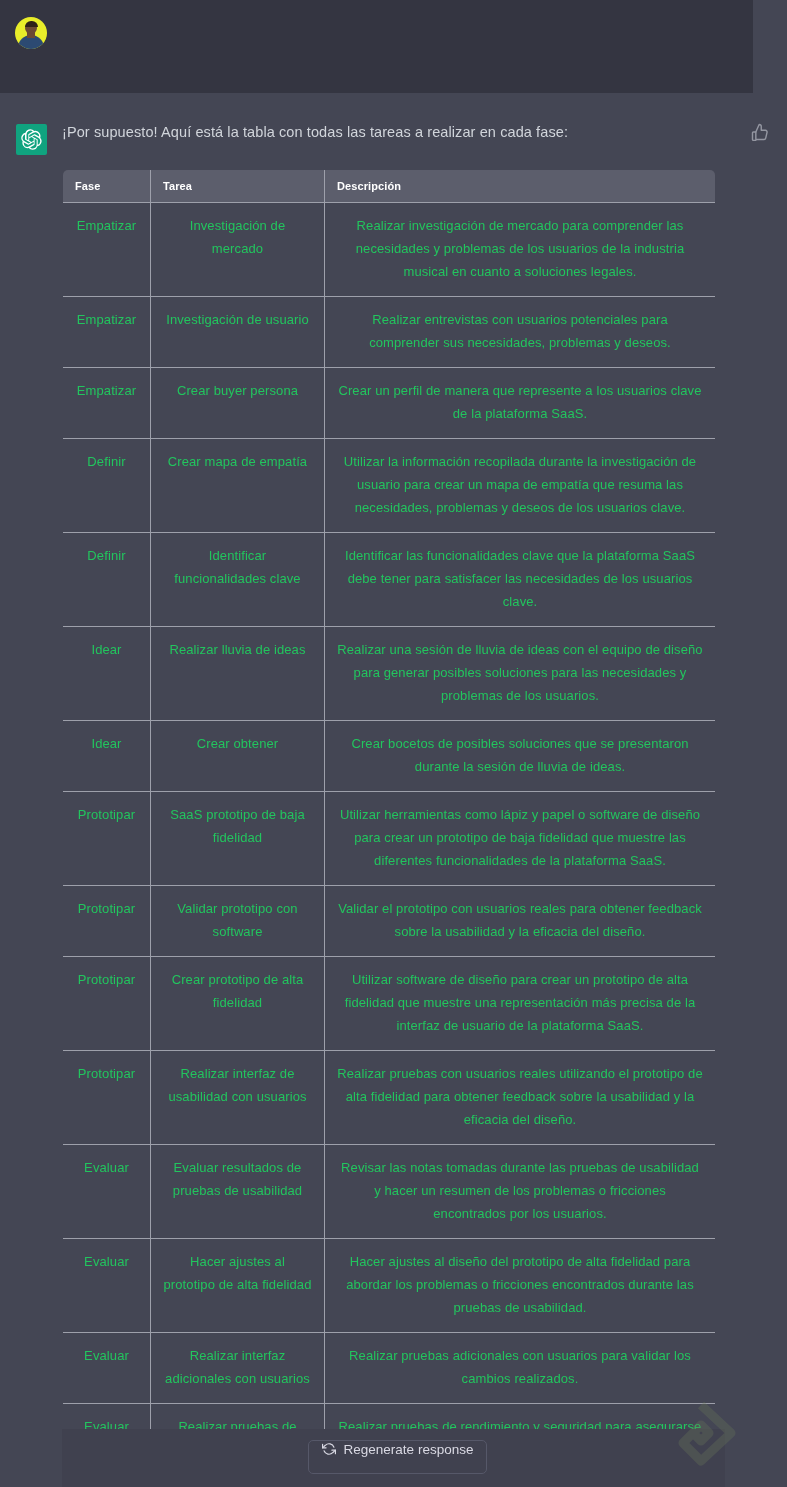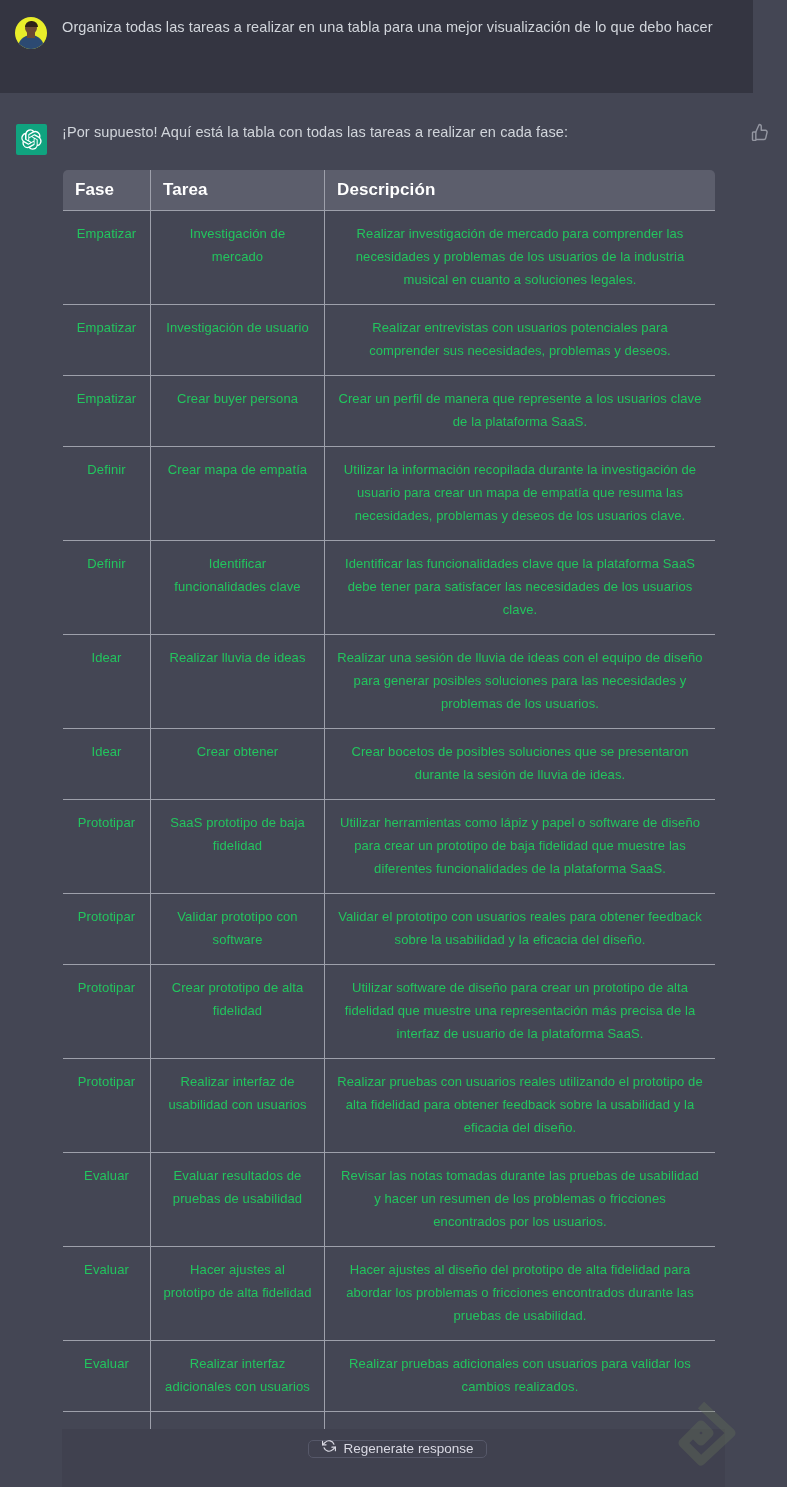--- a/index.html
+++ b/index.html
@@ -126,21 +126,21 @@
     border-radius: 6px;
     overflow: hidden;
     table-layout: fixed;
   }
   .task-table th {
     background: #5c5e6c;
     color: #ffffff;
     font-weight: bold;
     text-align: left;
     padding: 10px 12px;
-    font-size: 17px;
+    font-size: 11px;
     border-right: 1px solid #9ea0ab;
     border-bottom: 1px solid #9ea0ab;
     letter-spacing: 0.1px;
   }
   .task-table th:last-child { border-right: none; }
   .task-table td {
     color: #22c55e;
     padding: 11px 12px 13px 12px;
     vertical-align: top;
     line-height: 23px;
@@ -161,29 +161,29 @@
     left: 62px; bottom: 0;
     width: 663px;
     height: 58px;
     background: #40414f;
   }
   .regenerate-btn {
     position: absolute;
     left: 308px;
     top: 1440px;
     width: 179px;
-    height: 18px;
+    height: 34px;
     background: #40414f;
     border: 1px solid #565869;
     border-radius: 5px;
     color: #d9d9e3;
     font-size: 13.5px;
     font-family: "Liberation Sans", sans-serif;
     display: flex;
-    align-items: flex-end;
+    align-items: flex-start;
     justify-content: center;
     gap: 8px;
     cursor: pointer;
     z-index: 5;
   }
   .watermark {
     position: absolute;
     right: 18px;
     bottom: 18px;
     width: 120px;
@@ -198,21 +198,20 @@
 
 <div class="user-turn">
   <div class="avatar-col">
     <div class="user-avatar">
       <div class="ua-body"></div>
       <div class="ua-neck"></div>
       <div class="ua-head"></div>
       <div class="ua-hair"></div>
     </div>
   </div>
-  <div class="msg-text">Organiza todas las tareas a realizar en una tabla para una mejor visualización de lo que debo hacer</div>
 </div>
 
 <div class="assistant-turn">
   <div class="avatar-col">
     <div class="gpt-avatar">
       <svg width="21" height="21" viewBox="0 0 41 41" fill="#ffffff" aria-hidden="true">
         <path d="M37.532 16.87a9.963 9.963 0 0 0-.856-8.184 10.078 10.078 0 0 0-10.855-4.835A9.964 9.964 0 0 0 18.306.5a10.079 10.079 0 0 0-9.614 6.977 9.967 9.967 0 0 0-6.664 4.834 10.08 10.08 0 0 0 1.24 11.817 9.965 9.965 0 0 0 .856 8.185 10.079 10.079 0 0 0 10.855 4.835 9.965 9.965 0 0 0 7.516 3.35 10.078 10.078 0 0 0 9.617-6.981 9.967 9.967 0 0 0 6.663-4.834 10.079 10.079 0 0 0-1.243-11.813zM22.498 37.886a7.474 7.474 0 0 1-4.799-1.735c.061-.33.144-.106.219-.148l7.967-4.6a1.294 1.294 0 0 0 .655-1.134V19.054l3.366 1.944a.12.12 0 0 1 .66.092v9.299a7.504 7.504 0 0 1-7.474 7.497zM6.392 31.006a7.471 7.471 0 0 1-.894-5.023c.06.036.162.099.237.141l7.964 4.6a1.297 1.297 0 0 0 1.308 0l9.724-5.614v3.888a.12.12 0 0 1-.48.103l-8.051 4.649a7.504 7.504 0 0 1-10.24-2.744zM4.297 13.62A7.469 7.469 0 0 1 8.2 10.333c0 .068-.4.19-.4.274v9.201a1.294 1.294 0 0 0 .654 1.132l9.723 5.614-3.366 1.944a.12.12 0 0 1-.114.01L7.04 23.856a7.504 7.504 0 0 1-2.743-10.237zm27.658 6.437l-9.724-5.615 3.367-1.943a.121.121 0 0 1 .113-.01l8.052 4.648a7.498 7.498 0 0 1-1.158 13.528v-9.476a1.293 1.293 0 0 0-.65-1.132zm3.35-5.043c-.059-.037-.162-.099-.236-.141l-7.965-4.6a1.298 1.298 0 0 0-1.308 0l-9.723 5.614v-3.888a.12.12 0 0 1 .048-.103l8.05-4.645a7.497 7.497 0 0 1 11.135 7.763zm-21.063 6.929l-3.367-1.944a.12.12 0 0 1-.065-.092v-9.299a7.497 7.497 0 0 1 12.293-5.756 6.94 6.94 0 0 0-.219.124l-7.967 4.6a1.294 1.294 0 0 0-.654 1.133l-.021 11.234zm1.829-3.943l4.33-2.501 4.332 2.5v5.002l-4.331 2.5-4.331-2.5V18z"></path>
       </svg>
     </div>
   </div>

